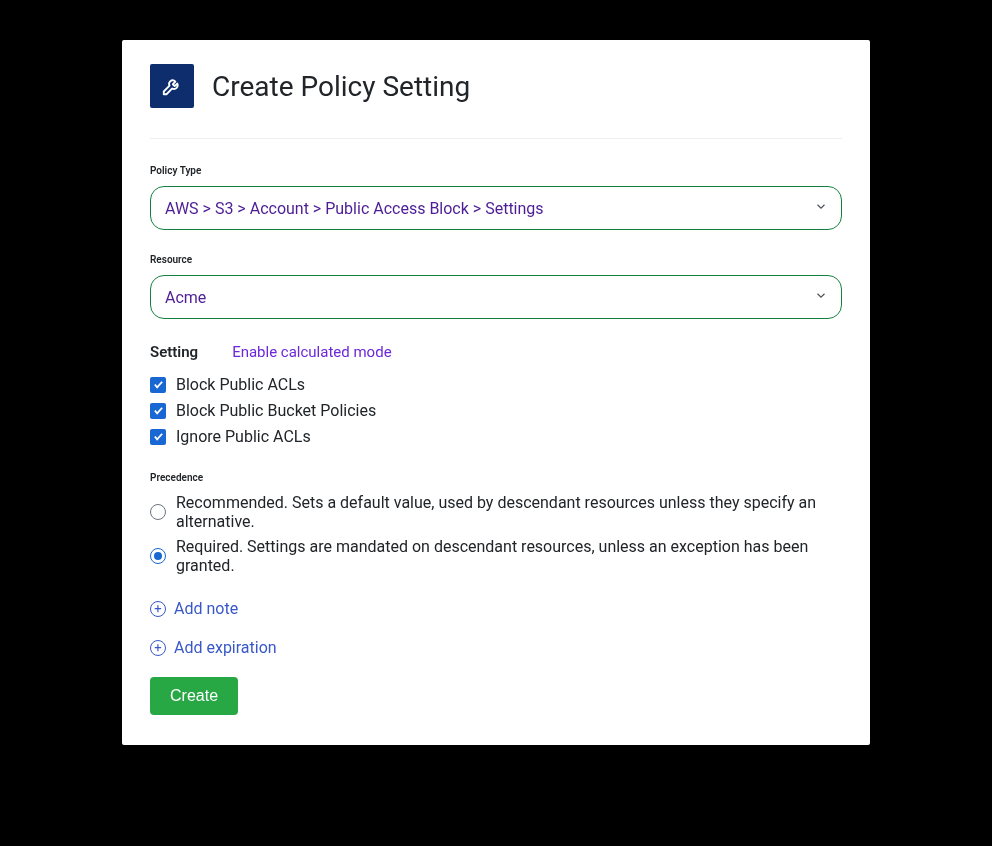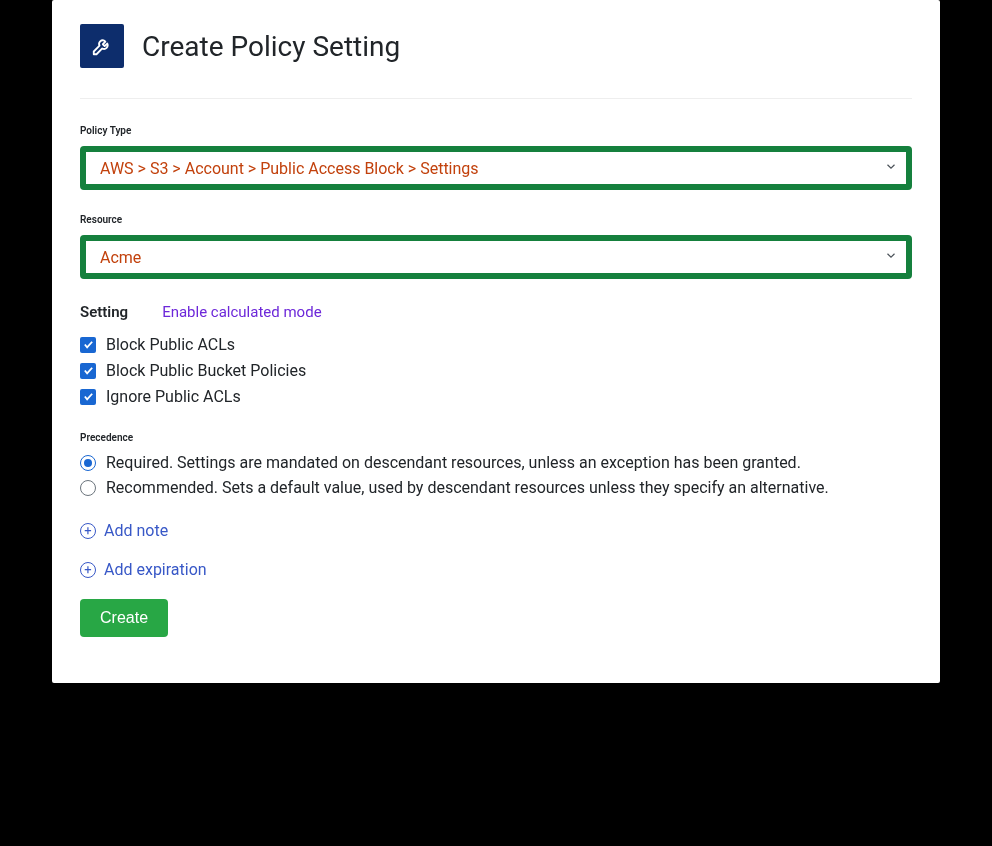--- a/index.html
+++ b/index.html
@@ -9,22 +9,23 @@
   font-size: 16px;
   color: #212529;
   width: 992px;
   height: 846px;
   display: flex;
   align-items: flex-start;
   justify-content: center;
 }
 .panel {
   background: #fff;
-  width: 888px;
-  padding: 24px 28px 46px 28px;
+  width: 748px;
+  margin-top: 40px;
+  padding: 24px 28px 30px 28px;
   border-radius: 2px;
 }
 .header {
   display: flex;
   align-items: center;
   gap: 18px;
   padding-bottom: 30px;
   border-bottom: 1px solid #eee;
   margin-bottom: 26px;
 }
@@ -50,25 +51,25 @@
   color: #212529;
   margin-bottom: 10px;
 }
 .select-box {
   position: relative;
   width: 100%;
 }
 .select-input {
   width: 100%;
   height: 44px;
-  border: 6px solid #15803d;
-  border-radius: 4px;
+  border: 1px solid #15803d;
+  border-radius: 14px;
   padding: 0 40px 0 14px;
   font-size: 16px;
-  color: #c2410c;
+  color: #4c1d95;
   background: #fff;
   display: flex;
   align-items: center;
   cursor: pointer;
 }
 .select-chevron {
   position: absolute;
   right: 14px;
   top: 50%;
   transform: translateY(-50%);
@@ -233,29 +234,29 @@
             <polyline points="4 12 9 18 20 6"></polyline>
           </svg>
       </span>
       <span class="check-label">Ignore Public ACLs</span>
     </div>
   </div>
 
   <div class="field-label">Precedence</div>
   <div class="radio-list" style="margin-top:10px;">
     <div class="radio-item">
+      <span class="radio unselected"></span>
+      <span class="radio-label">Recommended. Sets a default value, used by descendant resources unless they specify an alternative.</span>
+    </div>
+    <div class="radio-item">
       <span class="radio">
           <span class="radio-dot"></span>
         </span>
       <span class="radio-label">Required. Settings are mandated on descendant resources, unless an exception has been granted.</span>
     </div>
-    <div class="radio-item">
-      <span class="radio unselected"></span>
-      <span class="radio-label">Recommended. Sets a default value, used by descendant resources unless they specify an alternative.</span>
-    </div>
   </div>
 
   <div class="action-link">
     <span class="plus-circle">+</span>
     <span>Add note</span>
   </div>
 
   <div class="action-link">
     <span class="plus-circle">+</span>
     <span>Add expiration</span>

